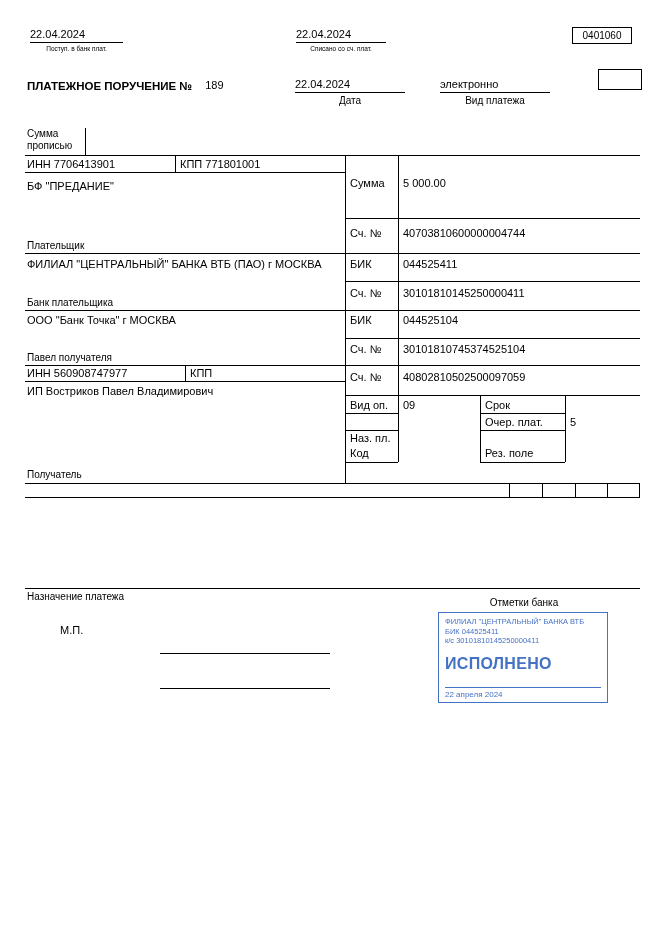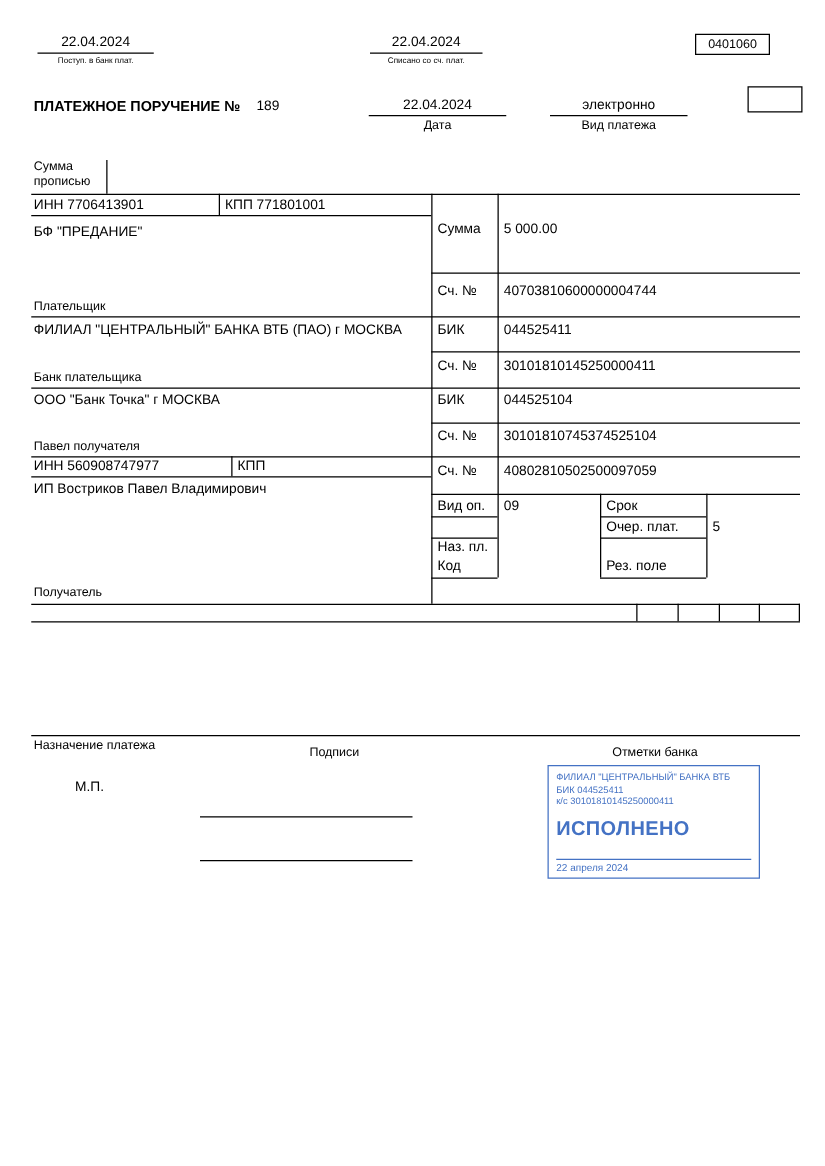--- a/index.html
+++ b/index.html
@@ -8,37 +8,37 @@
   .page{position:relative;width:660px;height:933px;background:#fff;font-family:"Liberation Sans",sans-serif;color:#000;overflow:hidden}
   .abs{position:absolute}
   .hl{position:absolute;height:1px;background:#000}
   .vl{position:absolute;width:1px;background:#000}
   .t11{font-size:11px;line-height:13px;white-space:nowrap}
   .t10{font-size:10px;line-height:12px;white-space:nowrap}
   .t65{font-size:6.5px;line-height:8px;white-space:nowrap}
   .ctr{text-align:center}
   .b{font-weight:700}
   .wr{white-space:normal}
-  .uf{position:absolute;border-bottom:1px solid #000;text-align:center;font-size:11px;line-height:13px;padding-bottom:1px}
+  .uf{position:absolute;border-bottom:1px solid #000;text-align:left;font-size:11px;line-height:13px;padding-bottom:1px}
   .bx{position:absolute;border:1px solid #000;display:flex;align-items:center;justify-content:center;font-size:10px;line-height:11px}
   .stamp{position:absolute;left:438px;top:612px;width:170px;height:91px;border:1.5px solid var(--sc);color:var(--sc);padding:4px 6px 3px;display:flex;flex-direction:column}
   .sl{font-size:7.5px;line-height:9.5px;white-space:nowrap}
   .sst{font-size:16px;font-weight:700;margin-top:9px;letter-spacing:.3px}
   .sdt{font-size:8px;margin-top:auto;border-top:1px solid var(--sc);padding-top:2px}
 </style>
 </head>
 <body>
 
 <div class="page">
 
   <div class="uf" style="left:30px;top:28px;width:93px">22.04.2024</div>
   <div class="abs t65 ctr" style="left:30px;top:45px;width:93px">Поступ. в банк плат.</div>
   <div class="uf" style="left:296px;top:28px;width:90px">22.04.2024</div>
   <div class="abs t65 ctr" style="left:296px;top:45px;width:90px">Списано со сч. плат.</div>
-  <div class="bx" style="left:556px;top:27px;width:60px;height:17px">
+  <div class="bx" style="left:572px;top:27px;width:60px;height:17px">
     <span>0401060</span>
   </div>
 
   <div class="abs" style="left:27px;top:79px;display:flex;gap:13px;align-items:center">
     <span class="b" style="font-size:11.5px">ПЛАТЕЖНОЕ ПОРУЧЕНИЕ №</span>
     <span class="t11">189</span>
   </div>
   <div class="uf" style="left:295px;top:78px;width:110px">22.04.2024</div>
   <div class="abs t10 ctr" style="left:295px;top:95px;width:110px">Дата</div>
   <div class="uf" style="left:440px;top:78px;width:110px">электронно</div>
@@ -113,21 +113,20 @@
   <div class="vl" style="left:565px;top:395px;height:67px"></div>
   <div class="vl" style="left:509px;top:483px;height:14px"></div>
   <div class="vl" style="left:542px;top:483px;height:14px"></div>
   <div class="vl" style="left:575px;top:483px;height:14px"></div>
   <div class="vl" style="left:607px;top:483px;height:14px"></div>
   <div class="vl" style="left:639px;top:483px;height:14px"></div>
 
   <div class="hl" style="left:25px;top:588px;width:615px"></div>
   <div class="abs t10" style="left:27px;top:591px">Назначение платежа</div>
 
-  <div class="abs t10 ctr" style="left:160px;top:597px;width:215px">Подписи</div>
   <div class="abs t10 ctr" style="left:440px;top:597px;width:168px">Отметки банка</div>
   <div class="abs t11" style="left:60px;top:624px">М.П.</div>
   <div class="hl" style="left:160px;top:653px;width:170px"></div>
   <div class="hl" style="left:160px;top:688px;width:170px"></div>
 
   <div class="stamp">
     <div class="sl">ФИЛИАЛ "ЦЕНТРАЛЬНЫЙ" БАНКА ВТБ</div>
     <div class="sl">БИК 044525411</div>
     <div class="sl">к/с 30101810145250000411</div>
     <div class="sst">ИСПОЛНЕНО</div>

